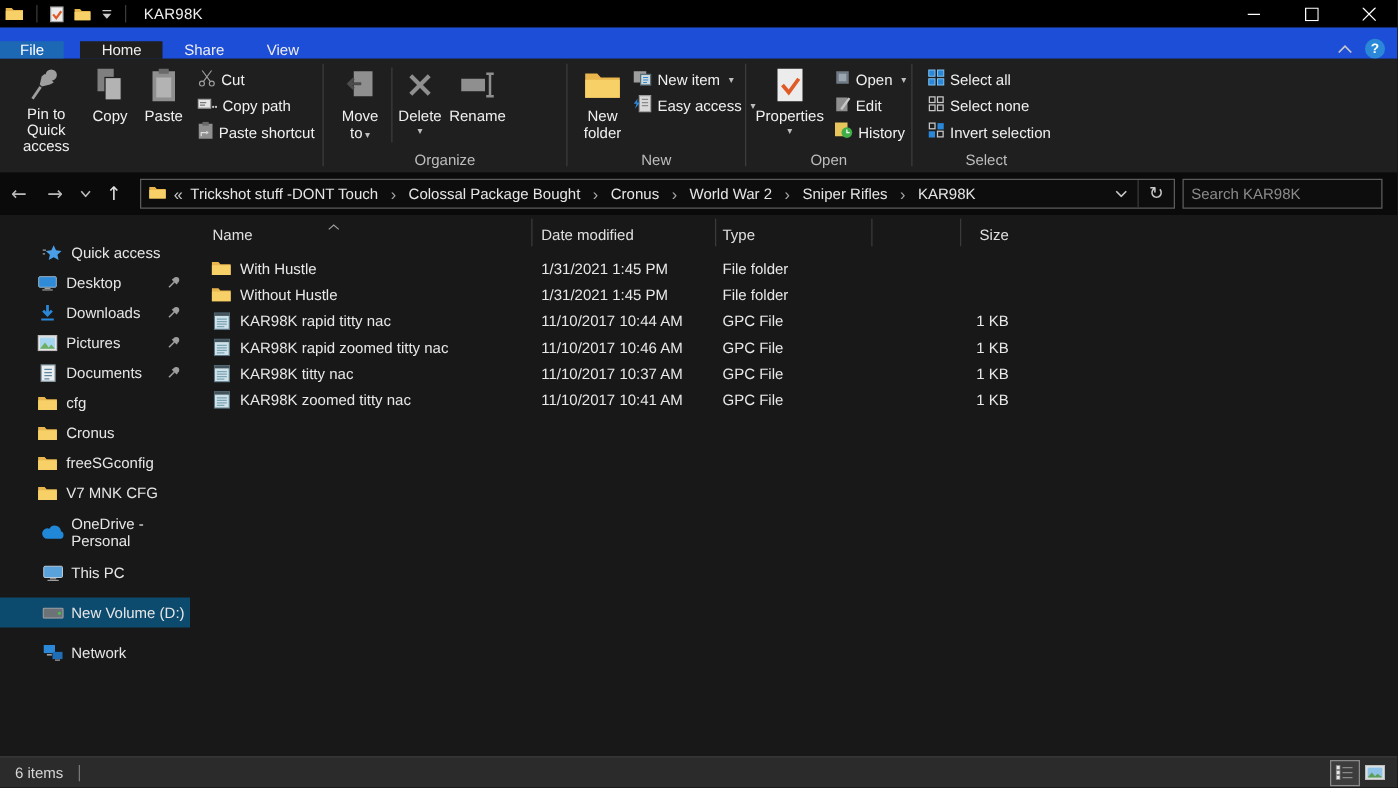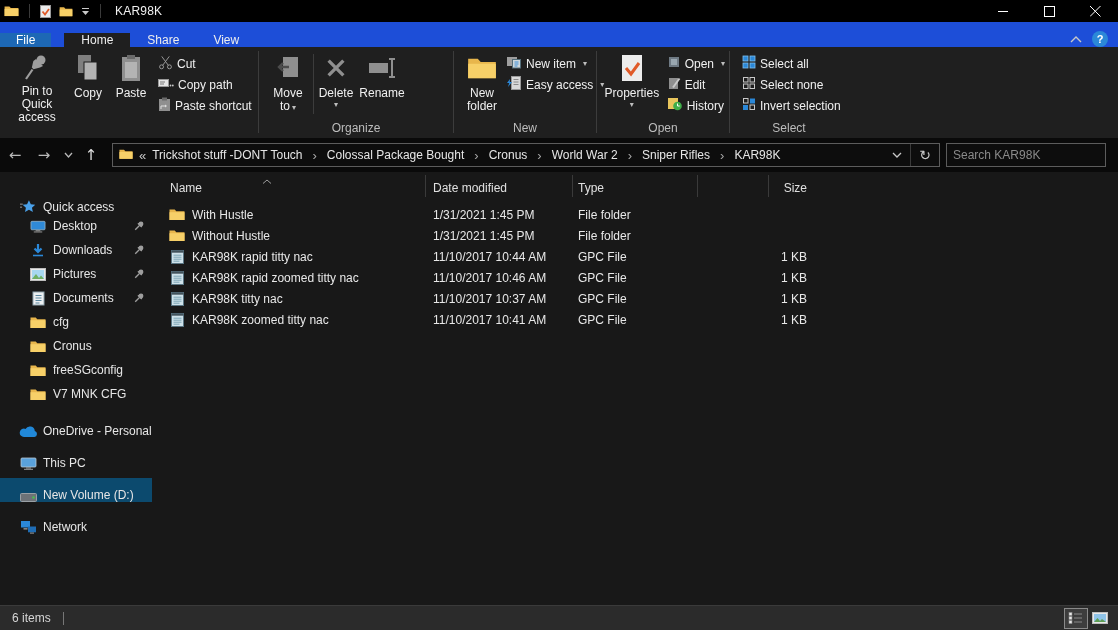--- a/index.html
+++ b/index.html
@@ -69,21 +69,21 @@
   .searchbox input { flex:1; background:transparent; border:none; outline:none; color:#e6e6e6;
     font-size:12px; padding:0 6px; font-family:"Liberation Sans","DejaVu Sans",sans-serif; }
   .searchbox input::placeholder { color:#8a8a8a; }
   .search-ic { padding:0 7px; display:flex; align-items:center; }
 
   
   .main { position:absolute; left:0; top:172px; width:100%; height:433px; background:#181818; display:flex; }
   .sidebar { width:152px; flex:0 0 auto; padding-top:18px; font-size:12px; color:#e6e6e6; }
   .sb-item { position:relative; height:24px; display:flex; align-items:center; }
   .sb-item .ic { width:18px; display:flex; justify-content:center; margin-right:6px; }
-  .sb-item.lvl0 { padding-left:19px;align-items:flex-end; }
+  .sb-item.lvl0 { padding-left:33px; }
   .sb-item.lvl1 { padding-left:29px; }
   .sb-item.sel { background:#0c4a6e; }
   .sb-gap { height:8px; }
   .pin { position:absolute; right:7px; top:6px; }
 
   .filepane { flex:1; position:relative; font-size:12px; color:#e8e8e8; }
   .listheader { position:relative; height:28px; color:#e0e0e0; display:flex; align-items:flex-end; padding-bottom:5px; }
   .col-name { width:273px; padding-left:18px; }
   .col-date { width:147px; padding-left:8px; }
   .col-type { width:125px; padding-left:6px; }

